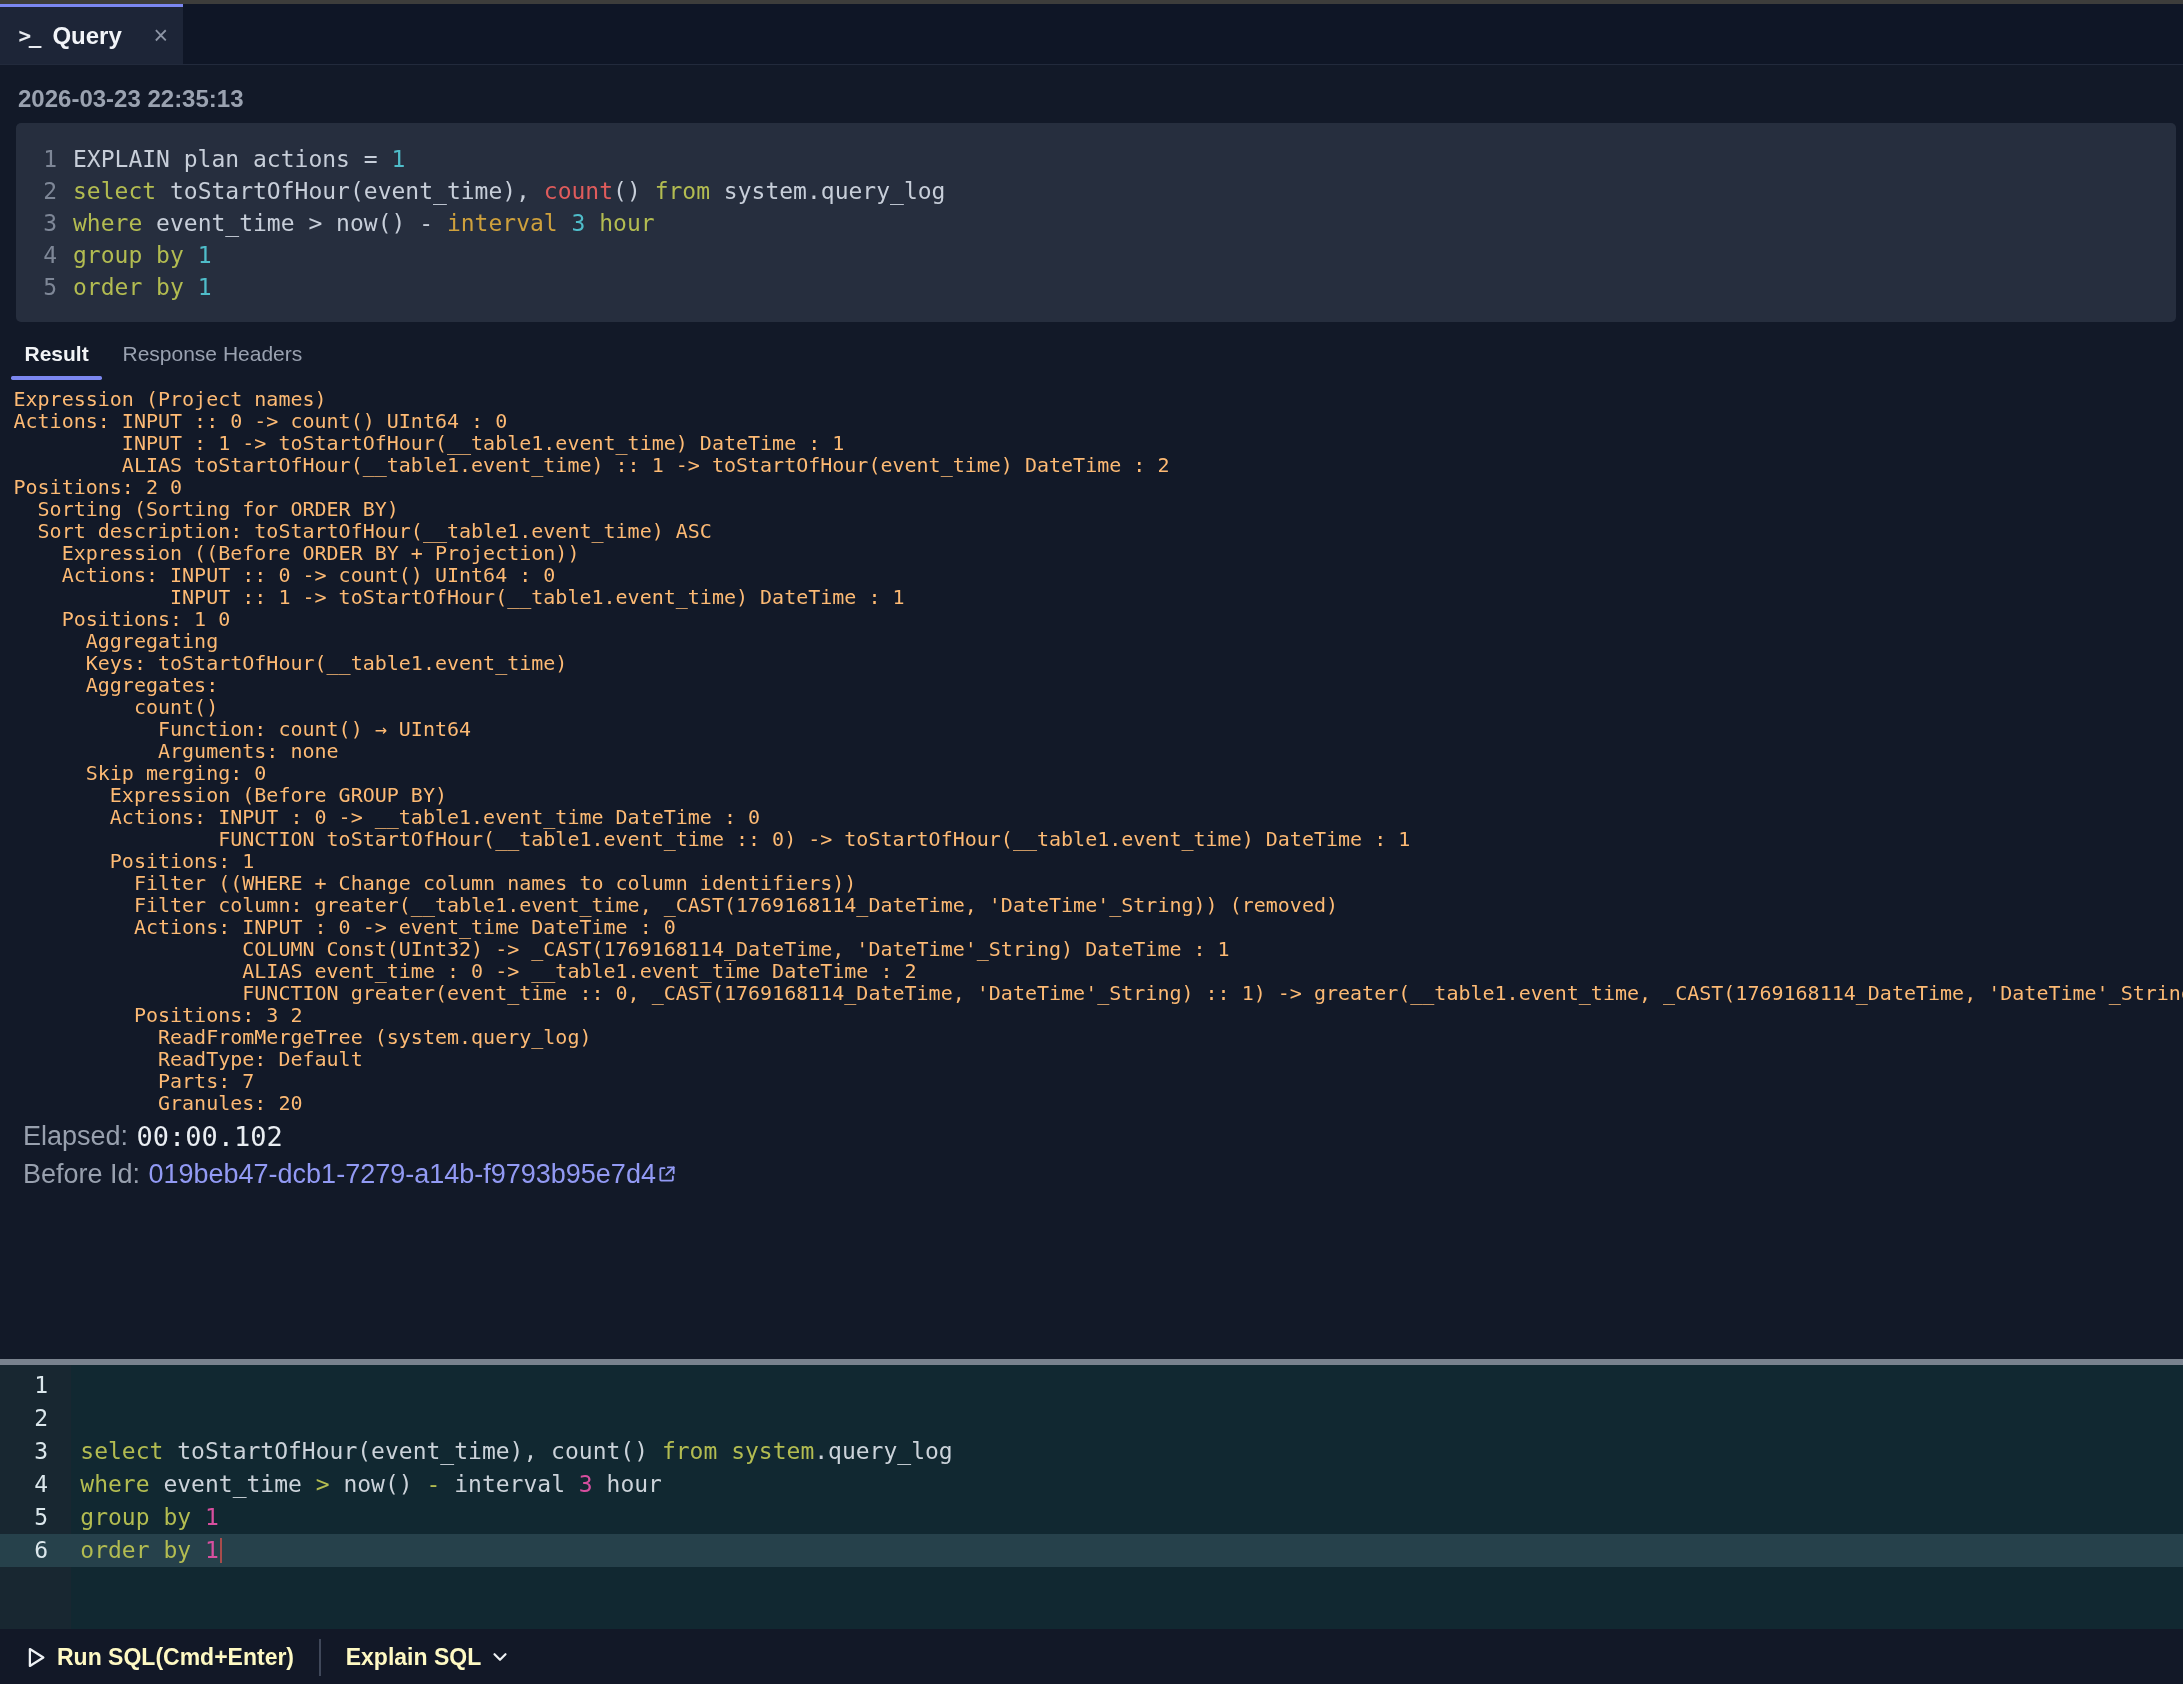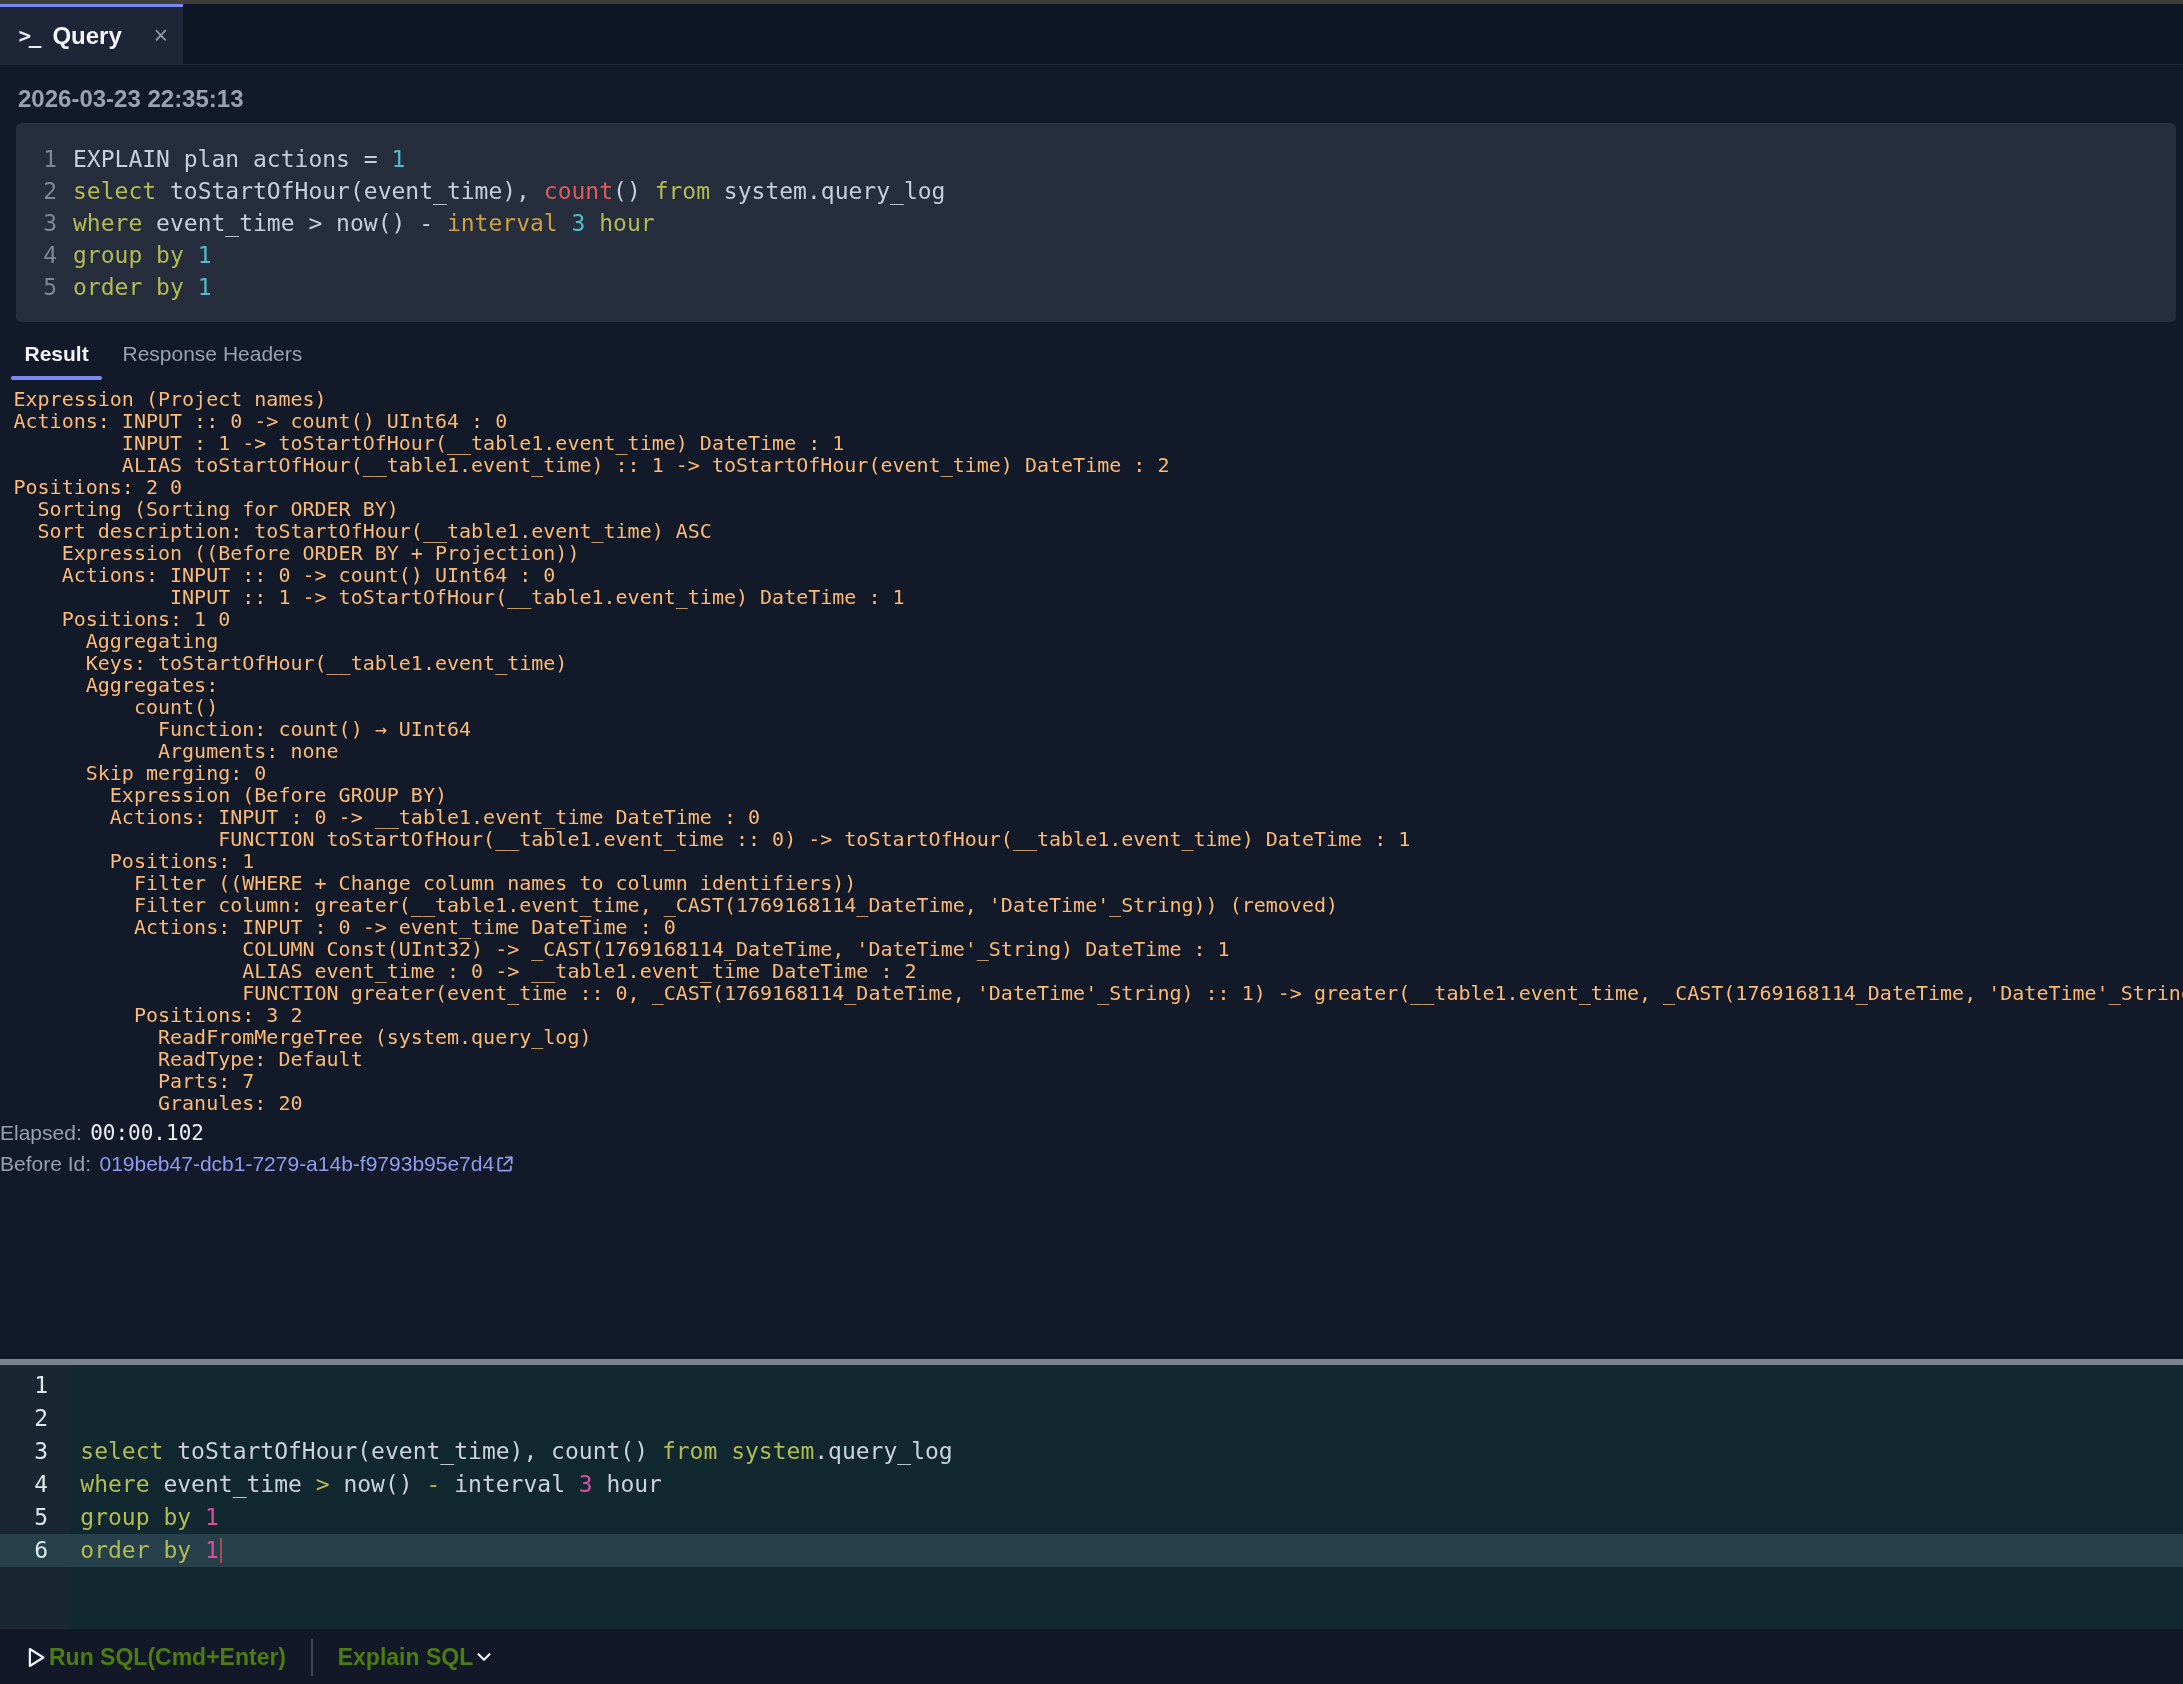--- a/index.html
+++ b/index.html
@@ -49,21 +49,21 @@
   .rtab.active { color:#f1f3f6; font-weight:600; }
   .rtab.active::after { content:""; position:absolute; left:0; right:0; bottom:0; height:4.2px;
                         background: var(--accent); border-radius:1.7px; }
 
   
   .explain-output { margin-top:8.4px; padding-left:13.5px; font-family:"DejaVu Sans Mono", monospace;
                     font-size:20px; line-height:22px; color:#fdba74; white-space:pre;
                     overflow:hidden; }
 
   
-  .meta-row { padding-left:0; margin-top:6.8px; font-size:21px; color:#98a0ae;
+  .meta-row { padding-left:23px; margin-top:6.8px; font-size:27px; color:#98a0ae;
               display:flex; align-items:center; gap:8.4px; }
   .meta-mono { font-family:"DejaVu Sans Mono", monospace; color:#e9edf2; }
   .query-link { color: var(--link); text-decoration:none; display:flex; align-items:center; gap:1px;
                 cursor:pointer; }
   .ext-icon svg { display:block; }
 
   
   .splitter { height:6px; background:#79828e; flex:none; cursor:row-resize; }
 
   
@@ -77,21 +77,21 @@
                          color:#dbe7ec; position:relative; z-index:2; }
   .ed-line .ed-code { padding-left:9.3px; flex:1; }
   .ed-line.current { background: var(--hl_row); }
   .caret { display:inline-block; width:2.5px; height:25px; background:#a84b4b;
            vertical-align:text-bottom; margin-left:0.8px; }
   .editor .tok-pl { color:#ccd3da; }
 
   
   .toolbar { height:56px; background: var(--toolbar_bg); flex:none; display:flex;
              align-items:center; padding-left:22px; }
-  .tool-btn { display:flex; align-items:center; gap:0; color:#4d7c0f; font-size:23px;
+  .tool-btn { display:flex; align-items:center; gap:8px; color:#fef9c3; font-size:23px;
               font-weight:600; cursor:pointer; }
   .tool-divider { width:1.7px; height:37px; background:#3f4759; margin:0 25px; }
   .icon svg { display:block; }
 </style>
 </head>
 <body>
 
 <div id="page">
 
   <div class="top-strip"></div>

